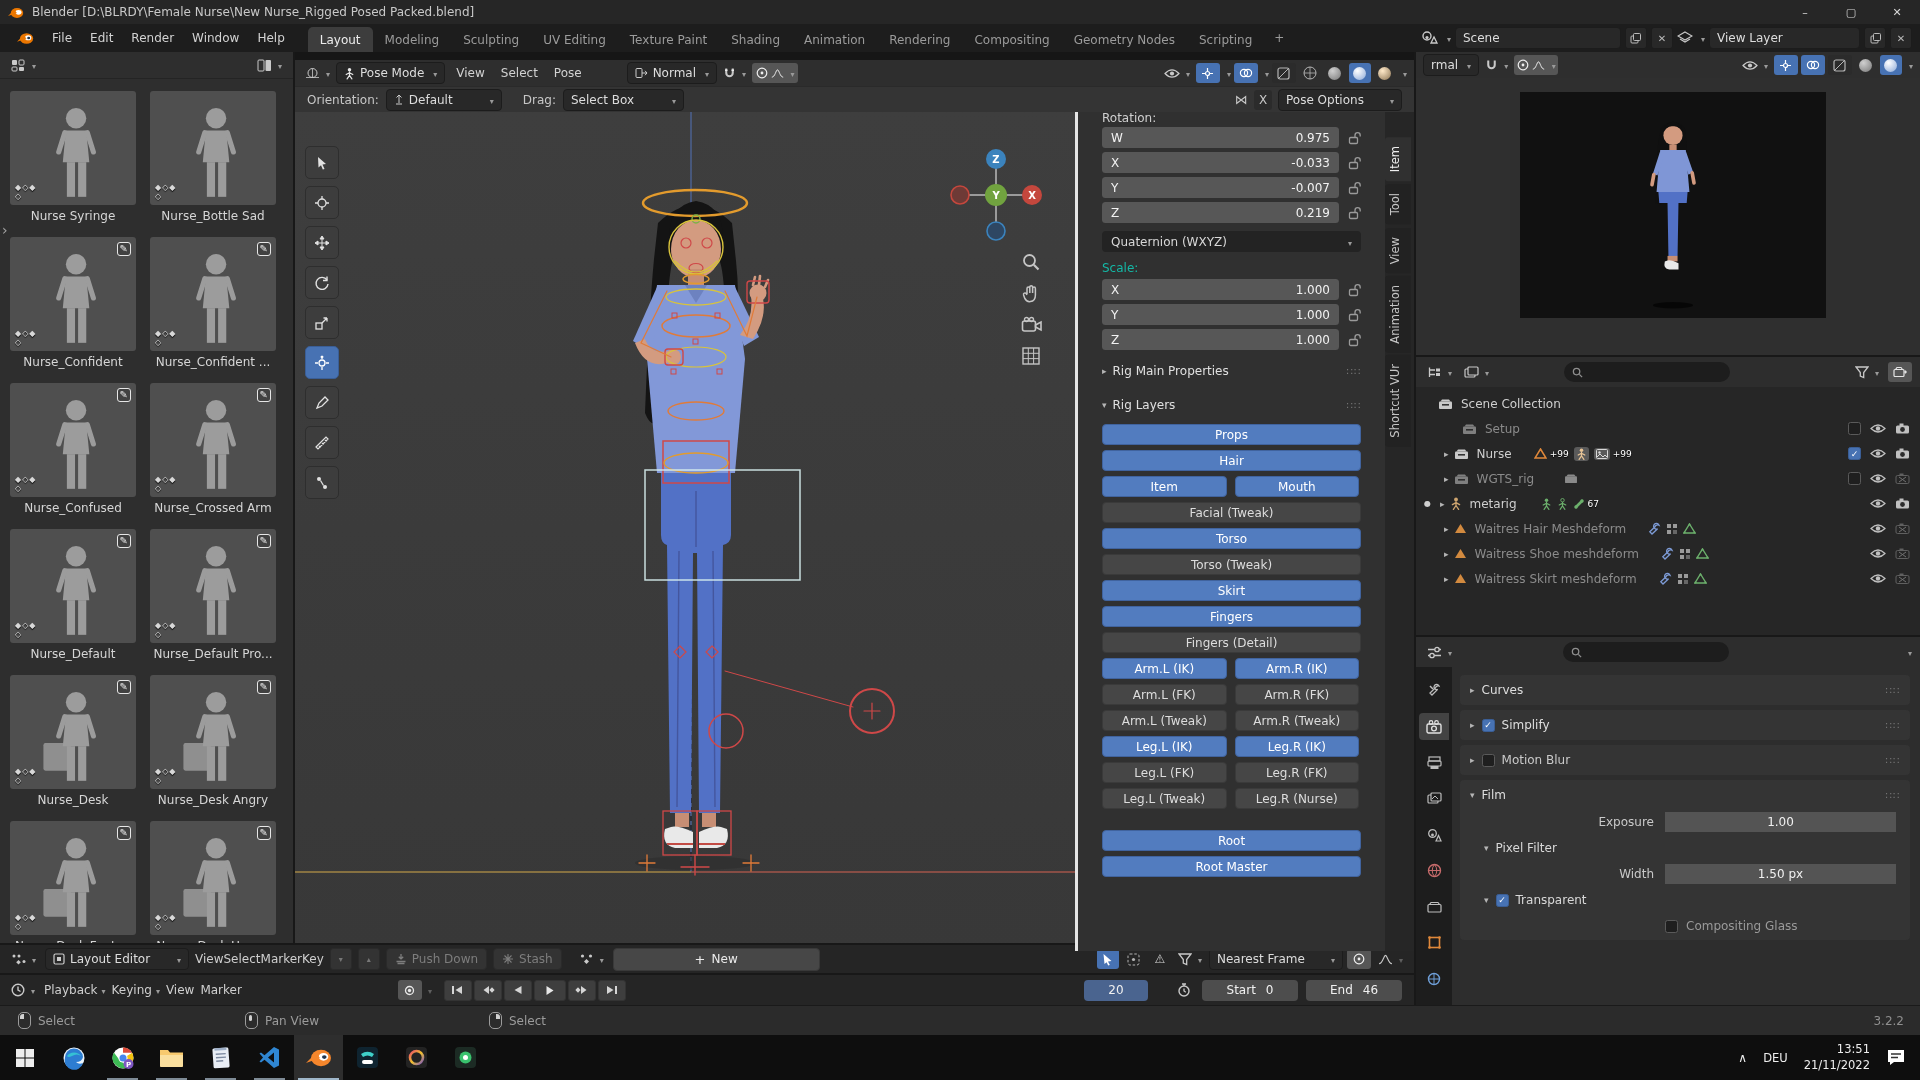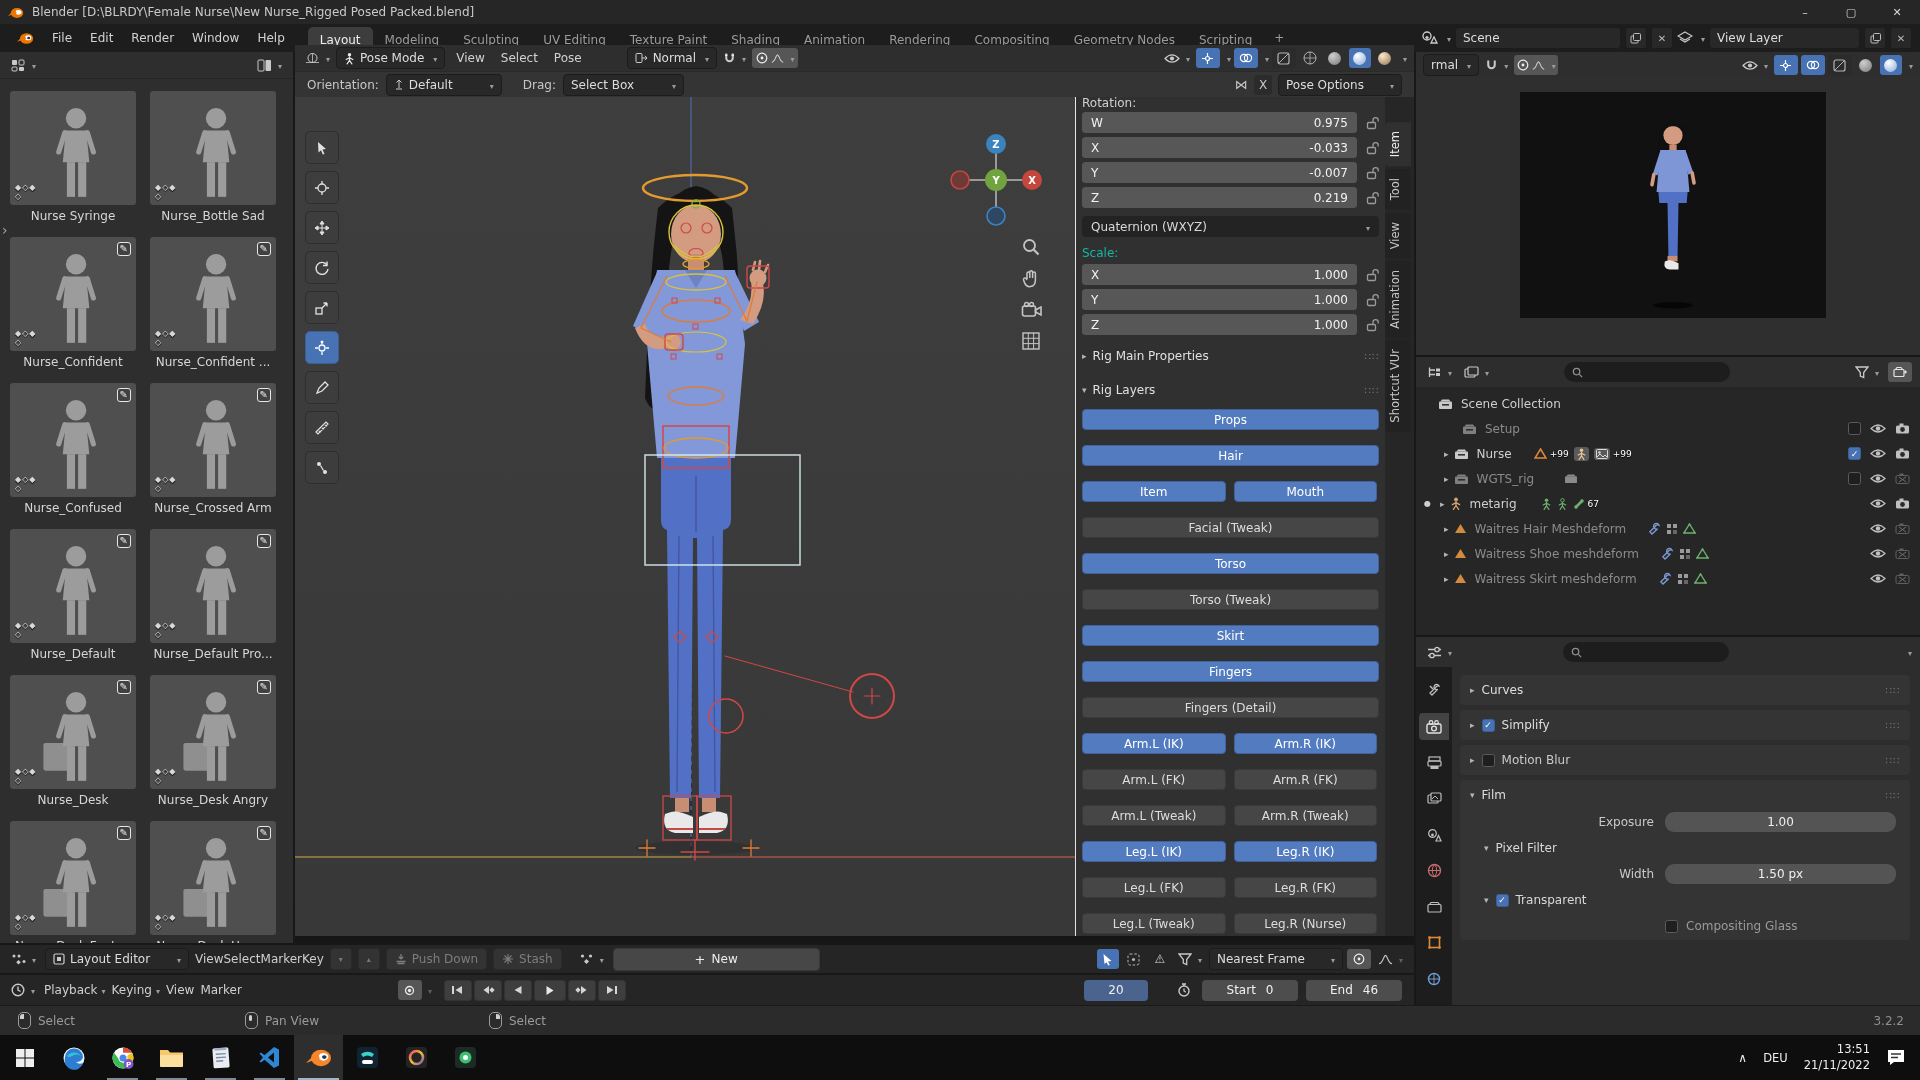--- a/index.html
+++ b/index.html
@@ -36,56 +36,56 @@
   .acell{width:126px}
   .athumb{width:126px;height:114px;background:#4f4f4f;border-radius:3px;position:relative;display:flex;align-items:flex-end;justify-content:center;overflow:hidden}
   .aname{height:22px;display:flex;align-items:center;justify-content:center;color:#d6d6d6;font-size:12px;white-space:nowrap;overflow:hidden;width:100%}
   .pencil{position:absolute;top:5px;right:5px;border:1.5px solid #e6e6e6;border-radius:3px;color:#e6e6e6;font-size:10px;line-height:12px;padding:0 2px;background:rgba(40,40,40,.35)}
   .pencil::after{content:"✎"}
   .posebadge{position:absolute;left:5px;bottom:4px;color:#d8d8d8;font-size:8px;letter-spacing:1px;text-shadow:0 1px 1px #000}
   .posebadge::after{content:"◆◇◆\A ◇";white-space:pre}
   #assets .expand{position:absolute;left:2px;top:170px;color:#a5a5a5;font-size:14px}
 
   
-  #vp{left:295px;top:45px;width:1119px;height:891px;background:#3b3b3b;overflow:hidden}
+  #vp{left:295px;top:60px;width:1119px;height:891px;background:#3b3b3b;overflow:hidden}
   .edhdr{height:26px;background:#2e2e2e;display:flex;align-items:center;gap:3px;padding:0 7px;font-size:12px;color:#d2d2d2;position:relative;z-index:5}
   .edhdr .menu{padding:0 8px}
   #vp-tools{height:25px;background:#343434;border-top:1px solid #2a2a2a;display:flex;align-items:center;gap:7px;padding:0 12px;position:relative;z-index:5;color:#c7c7c7}
   .chip{width:24px;height:20px;border-radius:3px;display:flex;align-items:center;justify-content:center}
   .chip.blue{background:#4772b3}
   .chip.lt{background:#565656}
   .chip.dk{background:#2b2b2b}
   .ballchip{width:22px;height:20px;border-radius:3px;display:flex;align-items:center;justify-content:center}
   .ball{width:13px;height:13px;border-radius:50%;background:radial-gradient(circle at 35% 30%,#cfcfcf,#777)}
   #vp-canvas{left:0;top:51px}
   
   #vp-toolbar{left:10px;top:86px;display:flex;flex-direction:column;gap:7px;z-index:4}
   .tbtn{width:32px;height:31px;background:#3d3d3d;border:1px solid #2e2e2e;border-radius:5px;display:flex;align-items:center;justify-content:center}
   .tbtn.active{background:#4772b3;border-color:#3a5e96}
   
   #gizmo{left:653px;top:87px;z-index:4}
   #vp-navicons{left:726px;top:192px;display:flex;flex-direction:column;gap:12px;z-index:4}
   
   #npanel{right:0;top:51px;bottom:0;width:339px;display:flex;z-index:4}
-  #npanel-content{width:310px;background:#303030;border-left:1px solid #e5e5e5;padding:0 6px;box-sizing:border-box;overflow:hidden}
+  #npanel-content{width:310px;background:#303030;border-left:3px solid #e5e5e5;padding:0 24px;box-sizing:border-box;overflow:hidden}
   #ntabs{width:29px;background:#262626;display:flex;flex-direction:column;gap:3px;padding-top:26px;box-sizing:border-box}
   .vtab{writing-mode:vertical-rl;transform:rotate(180deg);background:#222;color:#c5c5c5;font-size:11.5px;padding:9px 3px;border-radius:0 3px 3px 0;margin-right:3px;text-align:center}
   .vtab.active{background:#303030;color:#eee}
   .cliprow{height:12px;overflow:hidden;position:relative}
   .cliprow span{position:absolute;bottom:-2px;left:0;color:#cfcfcf}
   .nfr{display:flex;align-items:center;gap:8px;margin-top:4px}
   .nfield{flex:1;height:21px;background:#575757;border-radius:3.5px;display:flex;align-items:center;padding:0 9px;color:#f2f2f2}
   .nfield .ax{width:20px}
   .nfield .val{margin-left:auto}
   .ddrow{height:21px;background:#232323;border-radius:4px;display:flex;align-items:center;padding:0 9px;color:#d8d8d8;margin-top:8px}
   .nlabel{color:#14b8a6;margin:9px 0 2px}
   .nsec{display:flex;align-items:center;gap:6px;height:26px;color:#e0e0e0;margin-top:8px}
   .nsec .grip{margin-left:auto}
   .exp{color:#b5b5b5;font-size:9px}
-  #rigwrap{display:flex;flex-wrap:wrap;gap:15px 8px;margin-top:6px}
+  #rigwrap{display:flex;flex-wrap:wrap;gap:5px 8px;margin-top:6px}
   .rigbtn{flex:0 0 100%;height:21px;border-radius:4px;background:#464646;border:1px solid #3a3a3a;color:#ddd;display:flex;align-items:center;justify-content:center;box-sizing:border-box;font-size:12px}
   .rigbtn.on{background:#527cbf;border-color:#40639e;color:#fff}
   .rigbtn.half{flex:0 0 calc(50% - 5px)}
   .rigbtn.gap{margin-top:16px}
 
   
   #preview{left:1414px;top:52px;width:506px;height:303px;background:#303030;border-left:2px solid #181818;box-sizing:border-box;overflow:hidden}
   #preview .body{position:relative;height:277px;background:#2f2f2f}
   #camframe{position:absolute;left:104px;top:14px;width:306px;height:226px;background:#111;display:flex;align-items:flex-end;justify-content:center}
 
@@ -109,21 +109,21 @@
   #props .bwrap{display:flex;height:340px}
   #ptabs{width:36px;background:#1d1d1d;display:flex;flex-direction:column;align-items:center;gap:9px;padding-top:10px}
   .ptab{width:30px;height:27px;display:flex;align-items:center;justify-content:center;border-radius:4px 0 0 4px}
   .ptab.active{background:#434343}
   #pcontent{flex:1;padding:8px 10px 0 8px;overflow:hidden}
   .pcard{background:#343434;border-radius:4px;margin-bottom:5px;padding:1px 0}
   .psec{display:flex;align-items:center;gap:7px;height:28px;padding:0 10px;color:#dedede}
   .psec .grip{margin-left:auto}
   .prow{display:flex;align-items:center;height:26px;padding:0 14px 0 0}
   .plabel{width:205px;text-align:right;color:#c9c9c9;padding-right:11px;box-sizing:border-box}
-  .pfield{flex:1;height:20px;background:#545454;border-radius:9px;display:flex;align-items:center;justify-content:center;color:#f0f0f0}
+  .pfield{flex:1;height:20px;background:#545454;border-radius:0;display:flex;align-items:center;justify-content:center;color:#f0f0f0}
   .pdd{flex:1;height:20px;background:#282828;border-radius:4px;display:flex;align-items:center;padding:0 8px;color:#ddd}
   .psub{display:flex;align-items:center;gap:7px;height:26px;padding:0 10px 0 24px;color:#d8d8d8}
 
   
   #dope,#time{left:0;width:1414px;background:#252525;display:flex;align-items:center;gap:6px;padding:0 8px;box-sizing:border-box;border-top:2px solid #181818;color:#cfcfcf}
   #dope{top:943px;height:30px}
   #time{top:973px;height:32px}
   .gbtn{display:inline-flex;align-items:center;gap:5px;height:20px;padding:0 8px;border-radius:4px;background:#333;border:1px solid #2a2a2a;color:#7d7d7d}
   .sqbtn{width:20px;height:20px;border-radius:3px;background:#333;border:1px solid #2a2a2a;display:flex;align-items:center;justify-content:center;color:#777;font-size:8px}
   .newbtn{width:205px;height:21px;background:#474747;border:1px solid #393939;border-radius:4px;display:flex;align-items:center;justify-content:center;gap:6px;color:#ececec}

